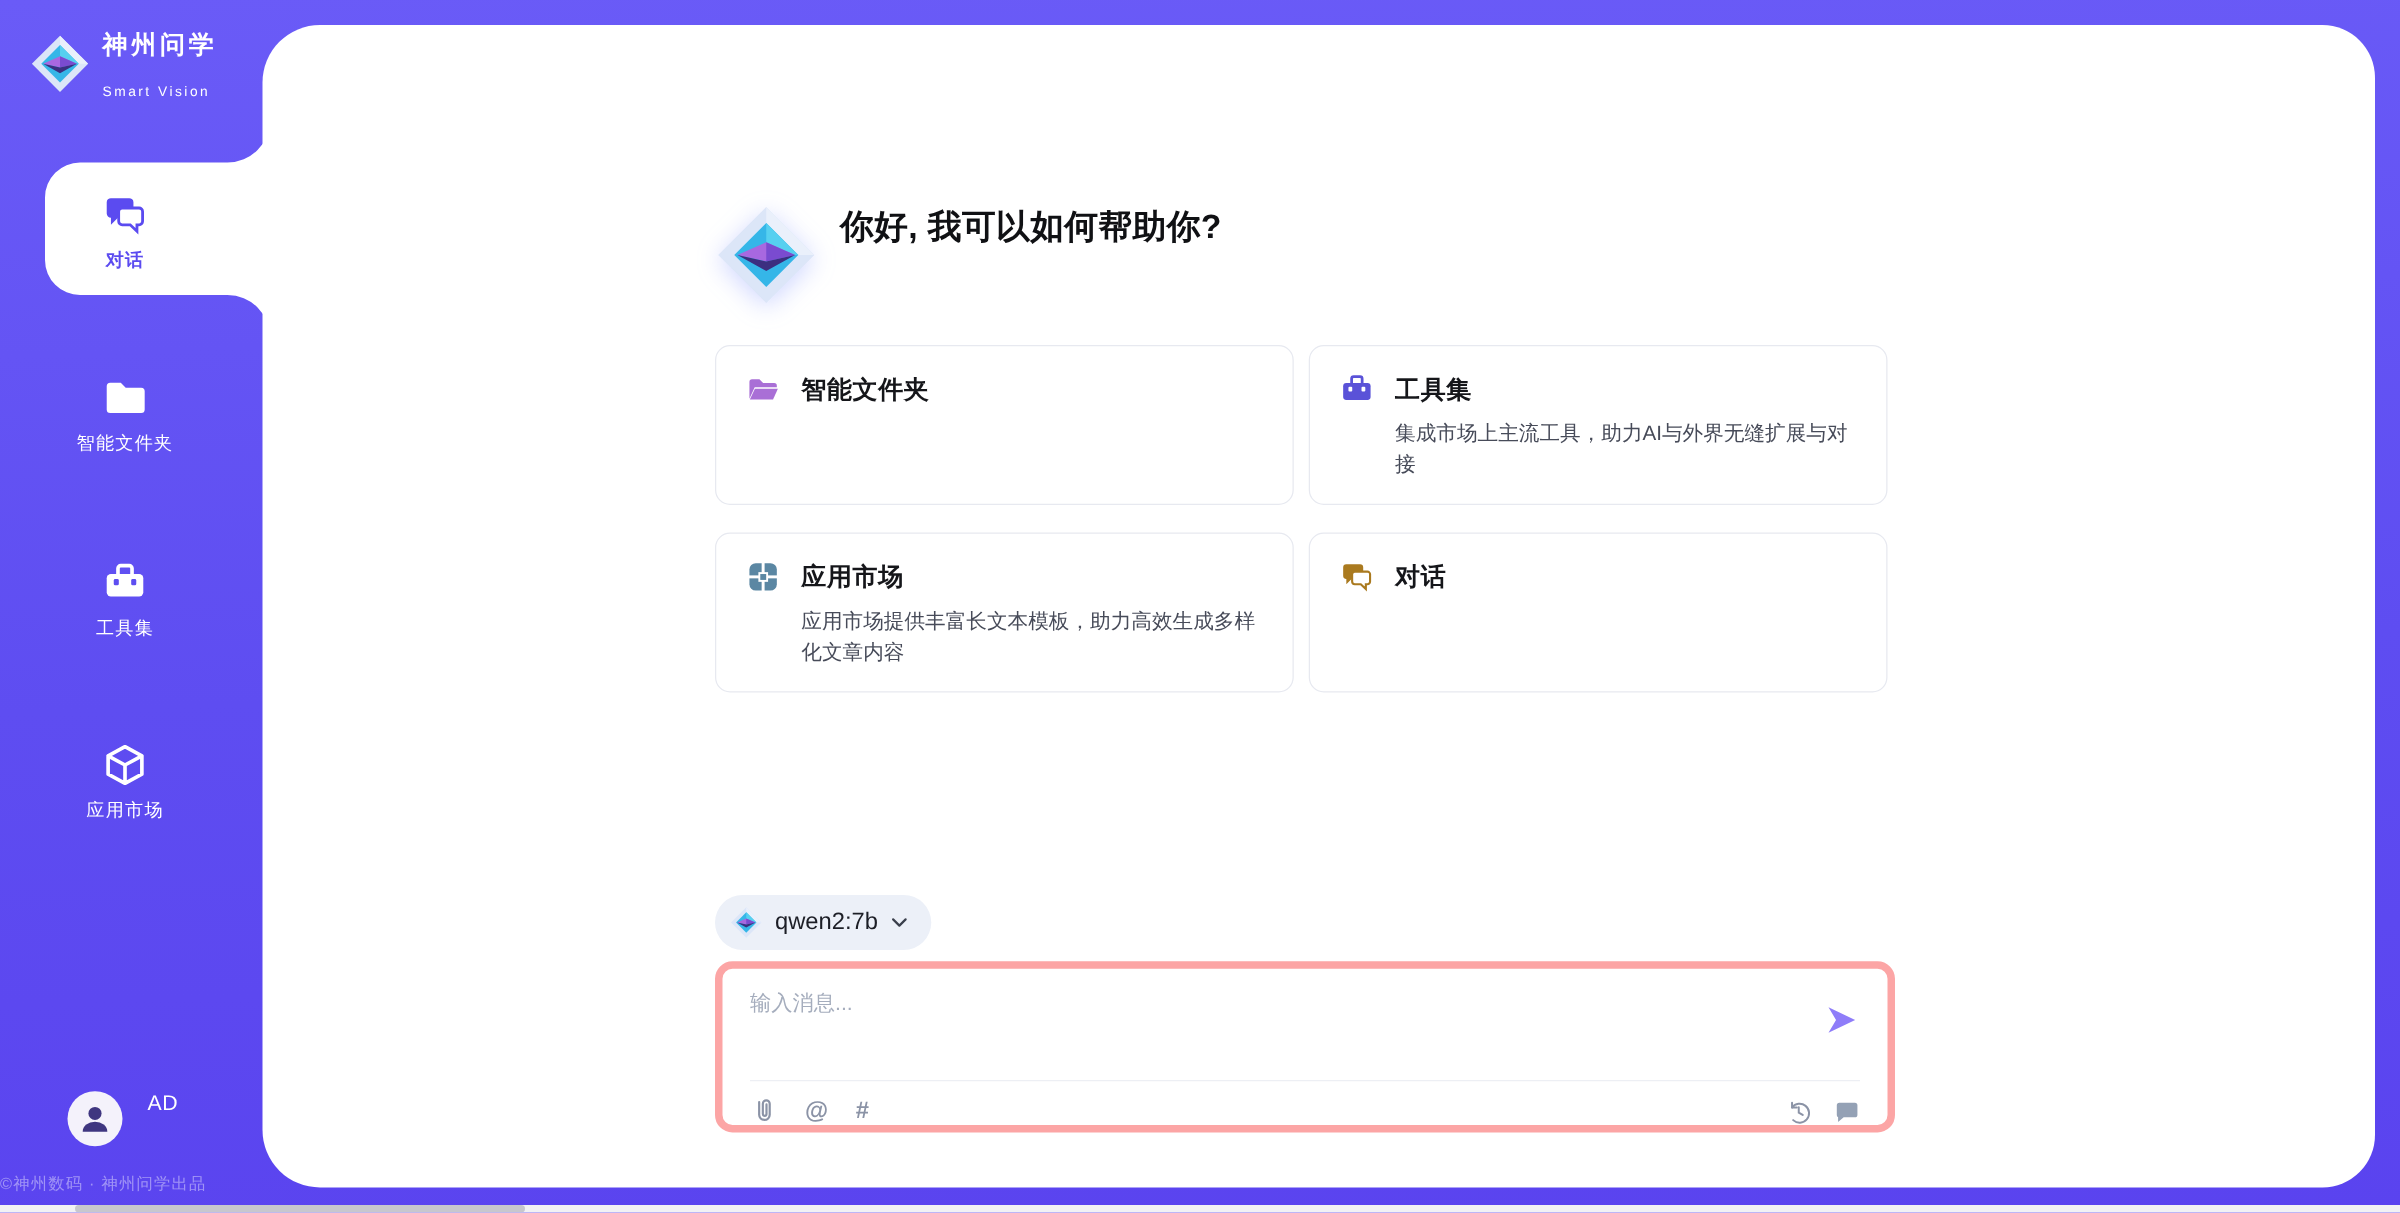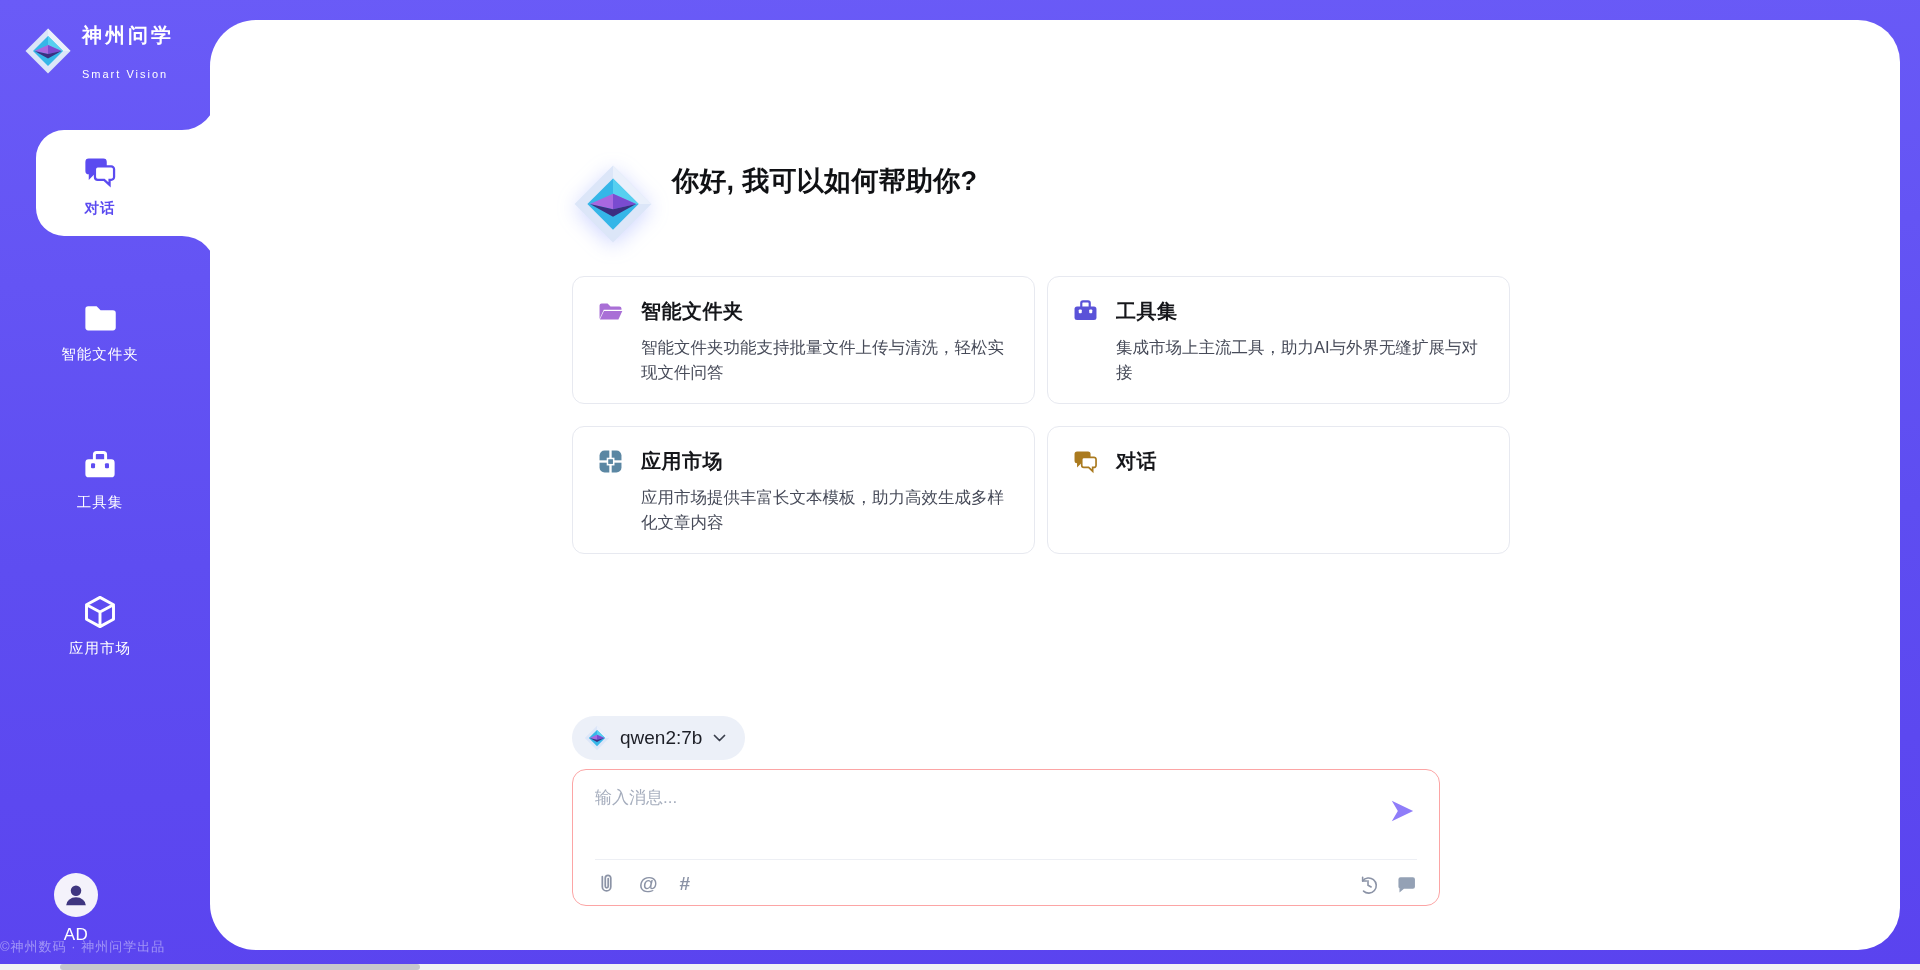--- a/index.html
+++ b/index.html
@@ -19,21 +19,21 @@
   .nav-item { position:absolute; left:0; width:200px; display:flex; flex-direction:column; align-items:center; cursor:pointer; }
   .nav-item .nicon { width:36px; height:36px; color:#fff; --icon-bg:#5e4ef1; }
   .nav-item .nlabel { margin-top:9px; font-size:14.5px; color:#fff; letter-spacing:1px; }
   .nav-item.active { z-index:5; }
   .nav-item.active .nicon { color:#5b4bf0; --icon-bg:#ffffff; }
   .nav-item.active .nlabel { color:#5b4bf0; font-weight:bold; }
   #nav0 { top:154px; } #nav1 { top:300px; } #nav2 { top:448px; } #nav3 { top:594px; } #nav4 { top:740px; }
 
   .active-pill { position:absolute; left:36px; top:96px; width:180px; height:174px; z-index:4; }
 
-  .user-row { position:absolute; left:54px; top:873px; display:flex; align-items:center; gap:8px;flex-direction:column; }
+  .user-row { position:absolute; left:54px; top:873px; display:flex; align-items:flex-start; gap:20px; }
   .avatar { width:44px; height:44px; border-radius:50%; background:#f4f2fb; display:flex; align-items:center; justify-content:center; }
   .user-name { color:#fff; font-size:17px; letter-spacing:.5px; }
   .side-footer { position:absolute; left:0; bottom:14px; width:210px; 
     color:rgba(255,255,255,.42); font-size:13px; letter-spacing:1px; }
 
   
   .main-panel { position:absolute; left:210px; top:20px; width:1690px; height:930px;
     background:#fff; border-radius:46px 42px 42px 46px; z-index:2; }
   .content { position:absolute; left:362px; top:0; width:944px; height:100%; }
 
@@ -50,22 +50,22 @@
   .icon-purple { color:#a96fd6; } .icon-indigo { color:#5a52d8; }
   .icon-steel { color:#5b87a3; } .icon-gold { color:#aa7a1f; }
   .card-title { font-size:20px; font-weight:bold; color:#15161a; letter-spacing:.5px; }
   .card-desc { margin-top:10px; margin-left:44px; font-size:16.5px; color:#474b59; line-height:1.5; }
 
   .model-pill { position:absolute; left:0; top:696px; height:44px; display:inline-flex; align-items:center;
     gap:10px; padding:0 18px 0 12px; background:#ecf0f8; border-radius:22px; cursor:pointer; }
   .model-pill .mlogo { width:26px; height:26px; }
   .model-name { font-size:19px; color:#1c1e26; }
 
-  .composer { position:absolute; left:0; top:749px; width:868px; height:137px; background:#fff;
-    border:1px solid #fca5a5; border-radius:14px; }
+  .composer { position:absolute; left:0; top:749px; width:944px; height:137px; background:#fff;
+    border:6px solid #fca5a5; border-radius:14px; }
   .composer textarea { position:absolute; left:22px; top:16px; width:840px; height:58px; border:none;
     outline:none; resize:none; font-family:inherit; font-size:17px; color:#333; background:transparent; }
   .composer textarea::placeholder { color:#a5adbd; }
   .send-btn { position:absolute; right:22px; top:28px; width:30px; height:26px; cursor:pointer; background:none; border:none; }
   .composer-divider { position:absolute; left:22px; right:22px; top:89px; height:1px; background:#edeff4; }
   .composer-toolbar { position:absolute; left:22px; right:22px; top:99px; height:30px;
     display:flex; align-items:center; gap:22px; color:#8b93a6; }
   .tool-ic { width:22px; height:22px; cursor:pointer; display:flex; align-items:center; justify-content:center; }
   .tool-txt { font-size:19px; color:#8b93a6; cursor:pointer; font-weight:bold; }
   .toolbar-right { margin-left:auto; display:flex; align-items:center; gap:16px; }
@@ -195,21 +195,20 @@
       <div class="greeting-title">你好, 我可以如何帮助你?</div>
     </div>
 
     <div class="card" id="card0">
       <div class="card-head">
         <svg class="cicon icon-purple" viewBox="0 0 32 32">
             <use href="#sym-folder-open"></use>
           </svg>
         <div class="card-title">智能文件夹</div>
       </div>
-      <div class="card-desc">智能文件夹功能支持批量文件上传与清洗，轻松实现文件问答</div>
     </div>
 
     <div class="card" id="card1">
       <div class="card-head">
         <svg class="cicon icon-indigo" viewBox="0 0 32 32">
             <use href="#sym-toolbox"></use>
           </svg>
         <div class="card-title">工具集</div>
       </div>
       <div class="card-desc">集成市场上主流工具，助力AI与外界无缝扩展与对接</div>

